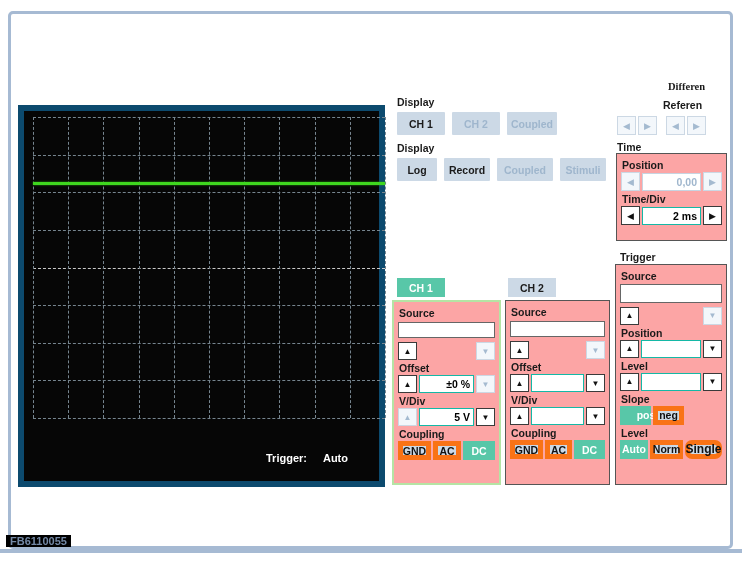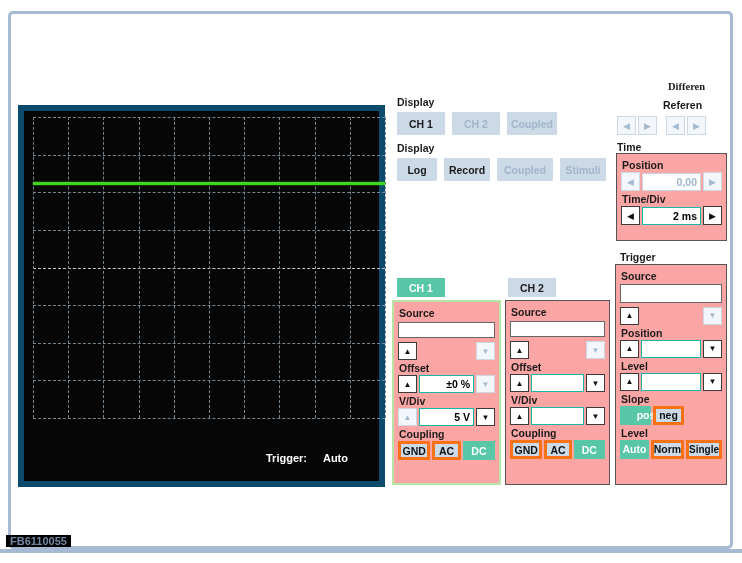--- a/index.html
+++ b/index.html
@@ -55,21 +55,21 @@
     background:#fff; border:1px solid #3a3a3a; font-size:8px; color:#111; flex:0 0 auto; }
   .spin.dis { background:#f3f7fb; border:1px solid #ccd8e4; color:#a4bad0; }
   .spin.lr { font-size:9px; width:19px; height:19px; }
   .split { display:flex; justify-content:space-between; margin:4px 0 1px 0; }
   .srow { display:flex; gap:2px; align-items:center; margin-bottom:1px; }
   .valbox { flex:1; height:18px; border:1px solid #14b8a6; background:#fff;
     font-size:10.5px; font-weight:bold; text-align:right; padding:2px 3px 0 0; overflow:hidden; }
   .valbox.dis { border:1px solid #c7d4e1; color:#9fb6cd; }
 
   .cbtn { height:19px; display:flex; align-items:center; justify-content:center;
-    background:#ccd9e6; border:3px solid #f97316; font-size:10.5px; font-weight:bold; color:#111; }
+    background:#ccd9e6; border:5px solid #f97316; font-size:10.5px; font-weight:bold; color:#111; }
   .cbtn.sel { background:#58c7a8; border:1px solid #58c7a8; color:#fff; }
 
   .arrowpair { position:absolute; display:flex; gap:2px; }
 </style>
 </head>
 <body>
 
 <div class="stage">
   <div class="frame"></div>
   <div class="bottom-rule"></div>
@@ -278,16 +278,16 @@
     </div>
     <div class="plabel">Slope</div>
     <div class="srow">
       <div class="cbtn sel" style="width:31px;padding-left:21px;">pos</div>
       <div class="cbtn" style="width:31px;">neg</div>
     </div>
     <div class="plabel">Level</div>
     <div class="srow">
       <div class="cbtn sel" style="width:31px;">Auto</div>
       <div class="cbtn" style="width:33px;">Norm</div>
-      <div class="cbtn" style="width:37px; font-size:10px;">Single</div>
+      <div class="cbtn" style="width:37px; font-size:12px;border-radius:7px;">Single</div>
     </div>
   </div>
 </div>
 
 </body></html>

